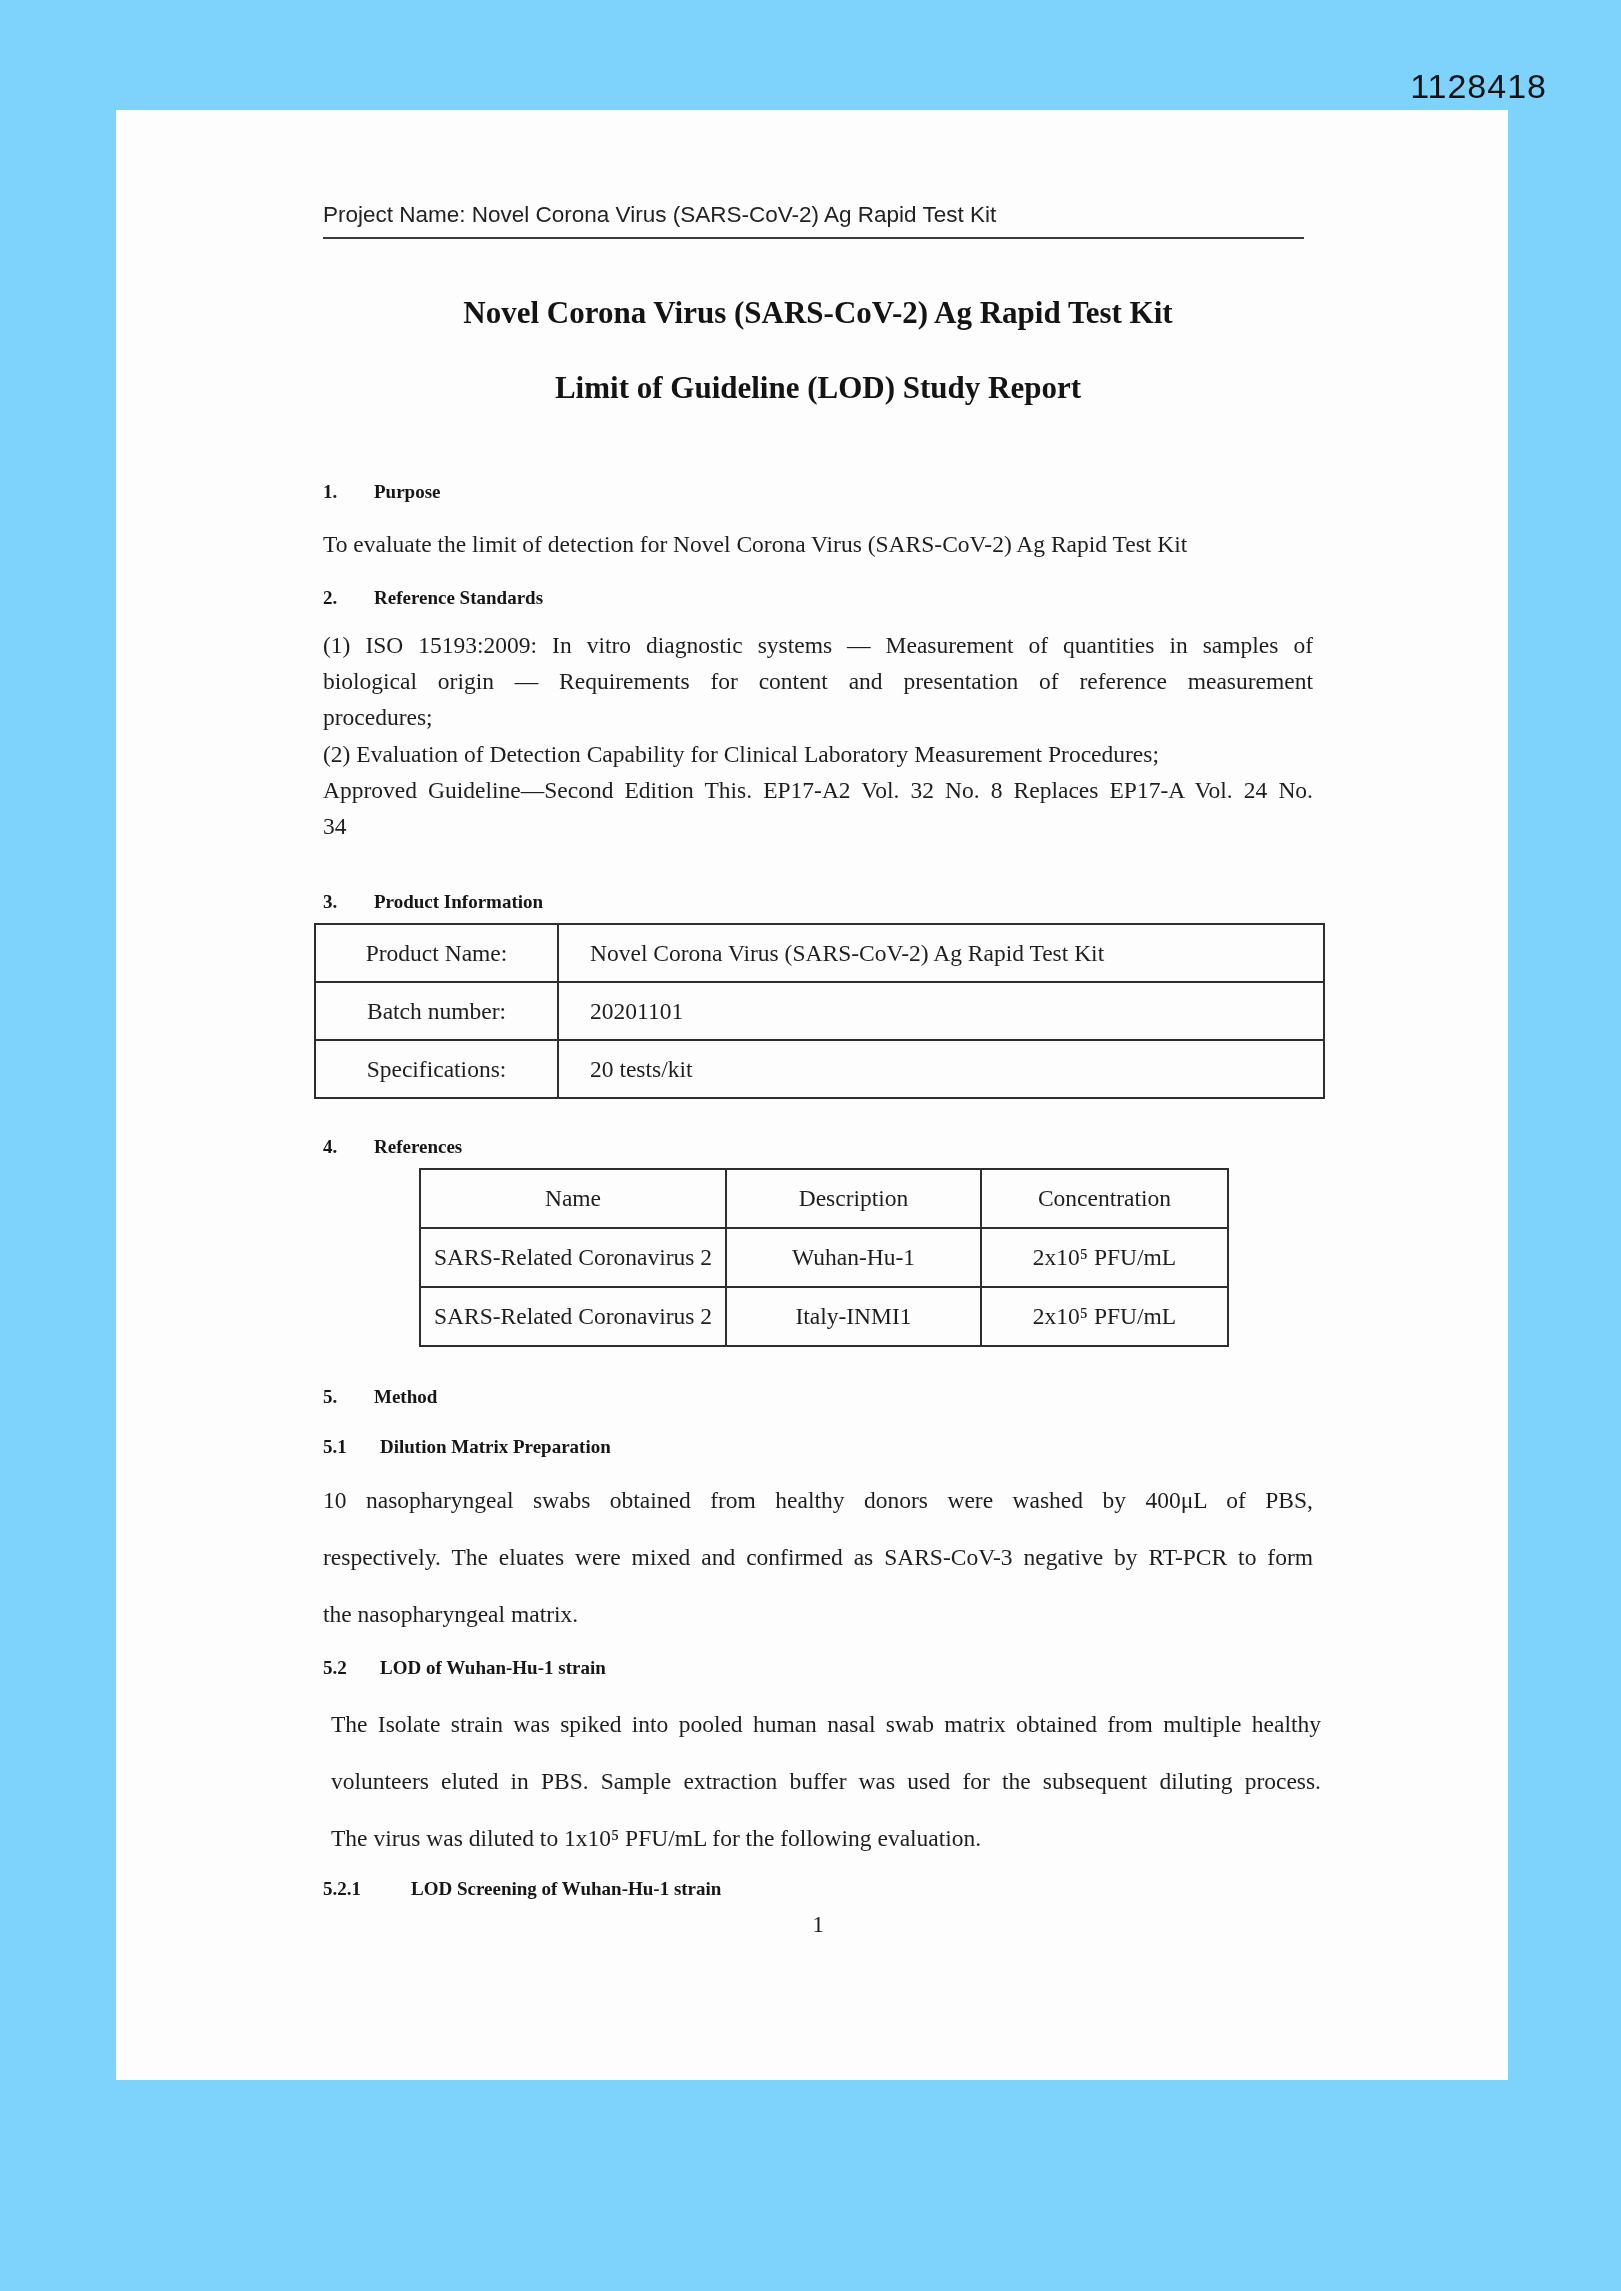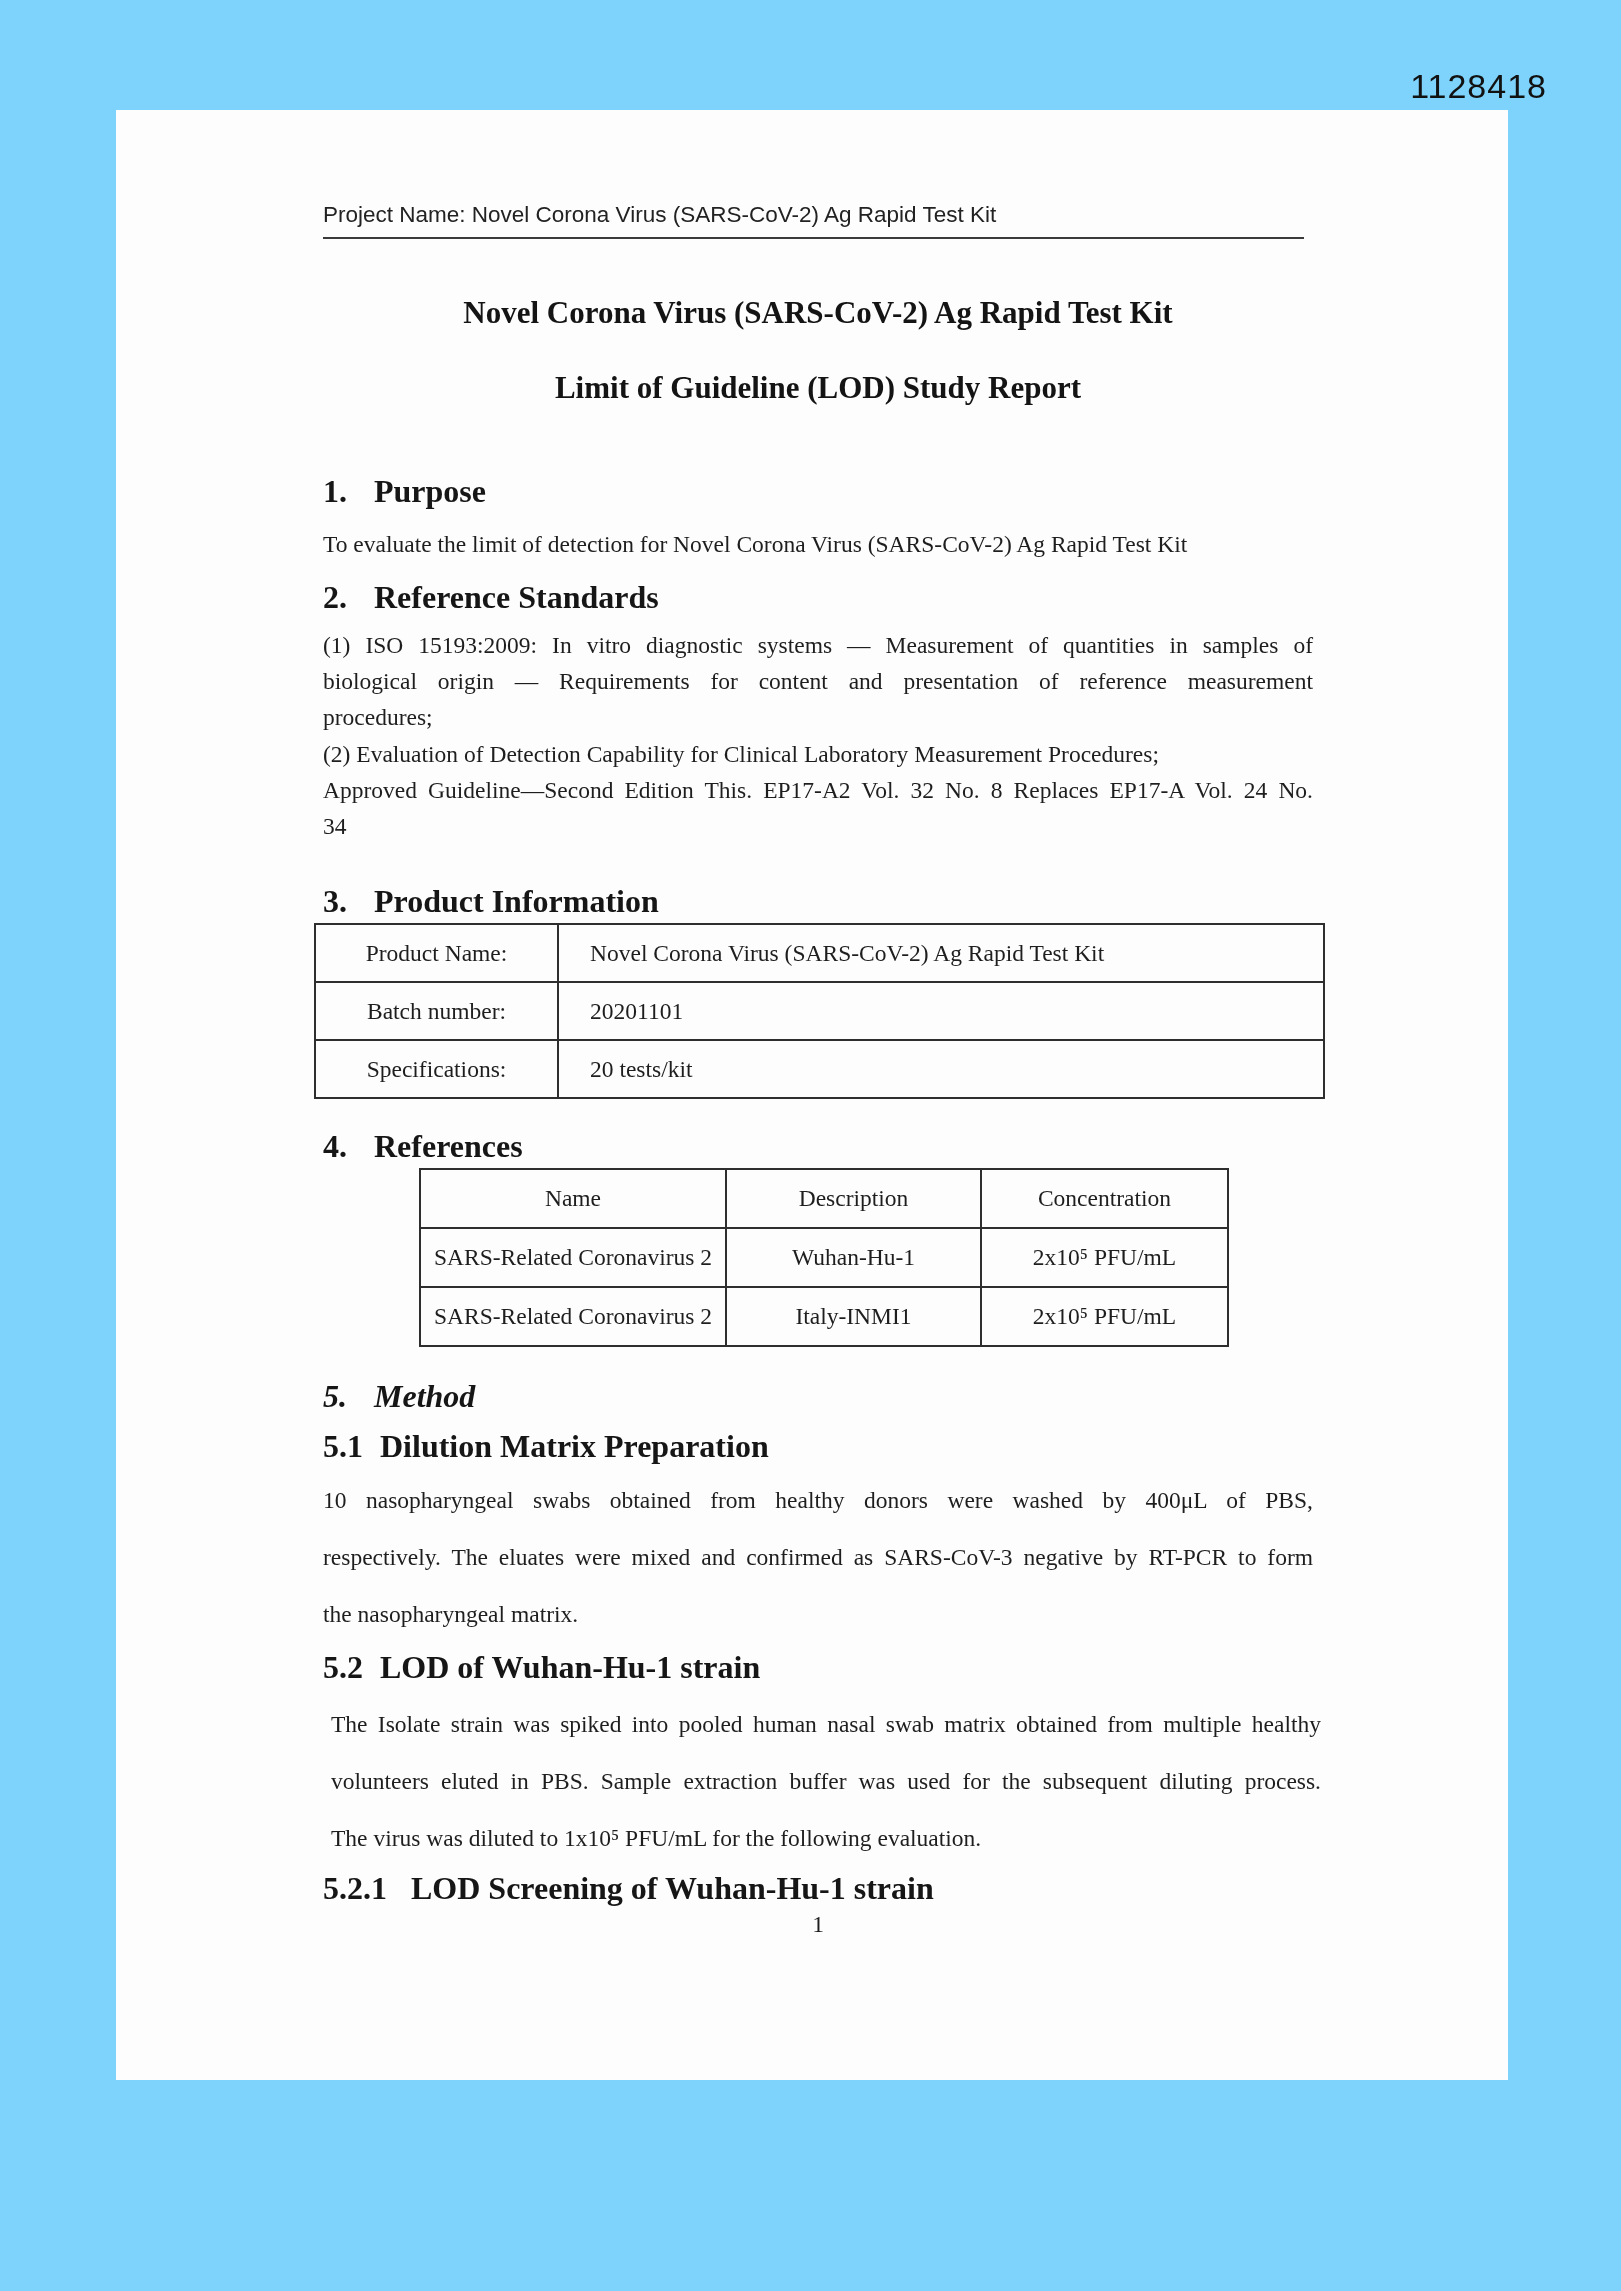--- a/index.html
+++ b/index.html
@@ -36,21 +36,21 @@
     left: 323px; width: 990px;
     text-align: center;
     font-size: 31px; font-weight: bold; color: #141414;
     line-height: 37px; white-space: nowrap;
   }
   .title1 { top: 294px; }
   .title2 { top: 369px; }
 
   .sec-heading {
     left: 323px; width: 990px;
-    font-size: 32px; font-weight: bold; color: #161616;
+    font-size: 19px; font-weight: bold; color: #161616;
     line-height: 27.4px; white-space: nowrap;
   }
   .hnum { display: inline-block; }
   .w1 { width: 51px; }
   .w2 { width: 57px; }
   .w3 { width: 88px; }
 
   .bodyblock {
     left: 323px; width: 990px;
     font-size: 23.5px; color: #1e1e1e;
@@ -163,21 +163,21 @@
         <td class="c3">2x10⁵ PFU/mL</td>
       </tr>
       <tr>
         <td class="c1">SARS-Related Coronavirus 2</td>
         <td class="c2">Italy-INMI1</td>
         <td class="c3">2x10⁵ PFU/mL</td>
       </tr>
     </tbody>
   </table>
 
-  <div class="abs sec-heading" style="top:1383px;font-style:italic;">
+  <div class="abs sec-heading" style="top:1383px;">
     <span class="hnum w1">5.</span><span>Method</span>
   </div>
 
   <div class="abs sec-heading" style="top:1433px;">
     <span class="hnum w2">5.1</span><span>Dilution Matrix Preparation</span>
   </div>
   <div class="abs bodyblock lh58" style="top:1472px;">
     <div class="line jline">10 nasopharyngeal swabs obtained from healthy donors were washed by 400μL of PBS,</div>
     <div class="line jline">respectively. The eluates were mixed and confirmed as SARS-CoV-3 negative by RT-PCR to form</div>
     <div class="line nline">the nasopharyngeal matrix.</div>

